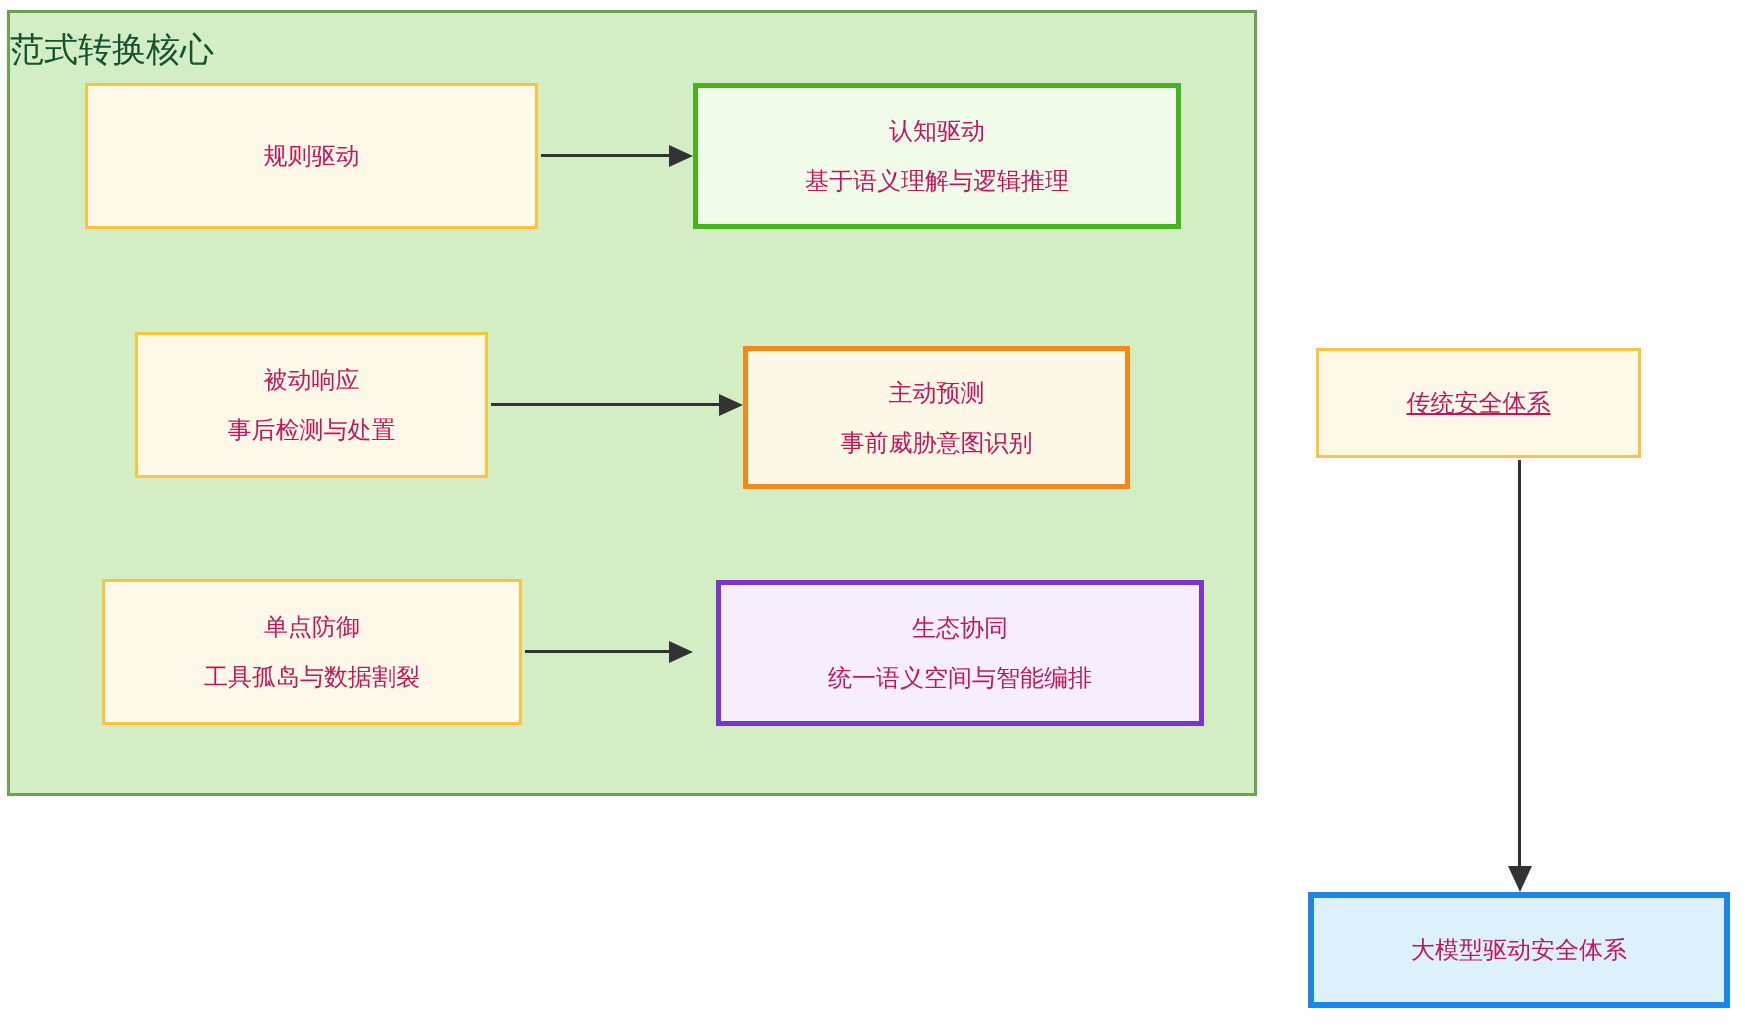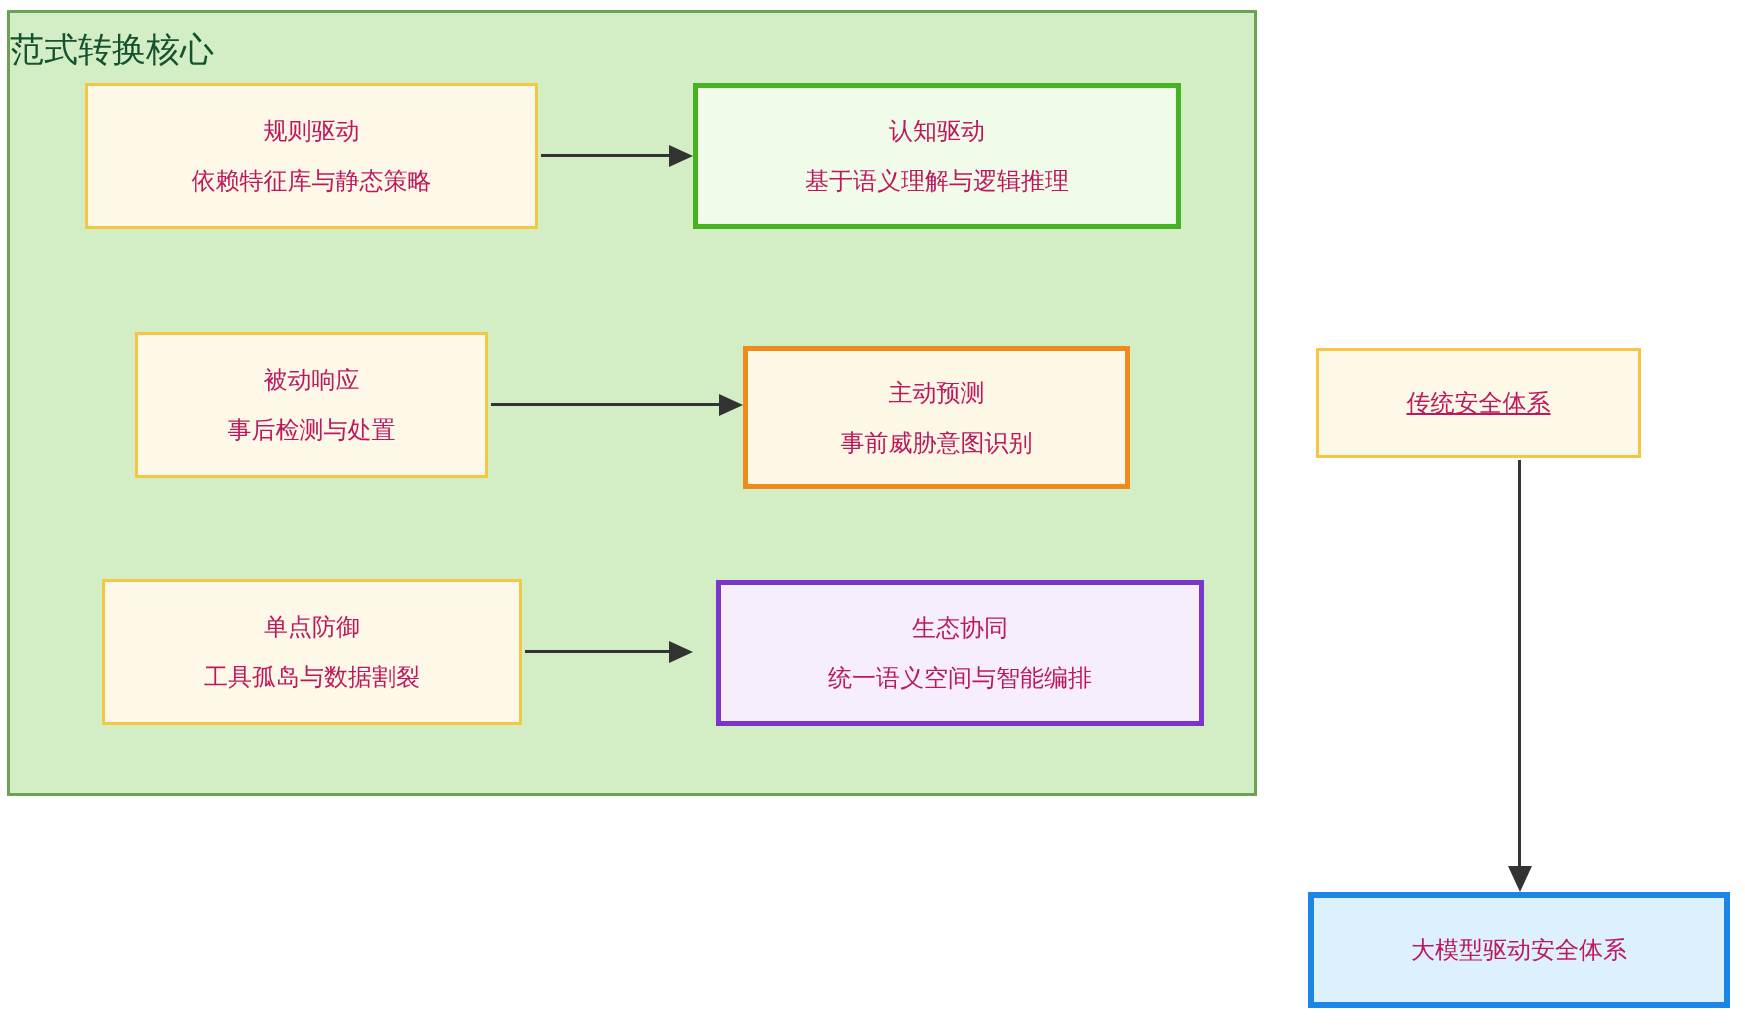--- a/index.html
+++ b/index.html
@@ -65,21 +65,20 @@
 <body>
 
 <div class="canvas">
 
   <div class="group">
     <div class="group-title">范式转换核心</div>
   </div>
 
   <div id="node-rule" class="node node-cream">
     <span>规则驱动</span>
-    <span>依赖特征库与静态策略</span>
   </div>
   <div id="node-cognitive" class="node node-green">
     <span>认知驱动</span>
     <span>基于语义理解与逻辑推理</span>
   </div>
   <div class="hline" id="arrow1-line"></div>
   <div class="head-right" id="arrow1-head"></div>
 
   <div id="node-passive" class="node node-cream">
     <span>被动响应</span>

